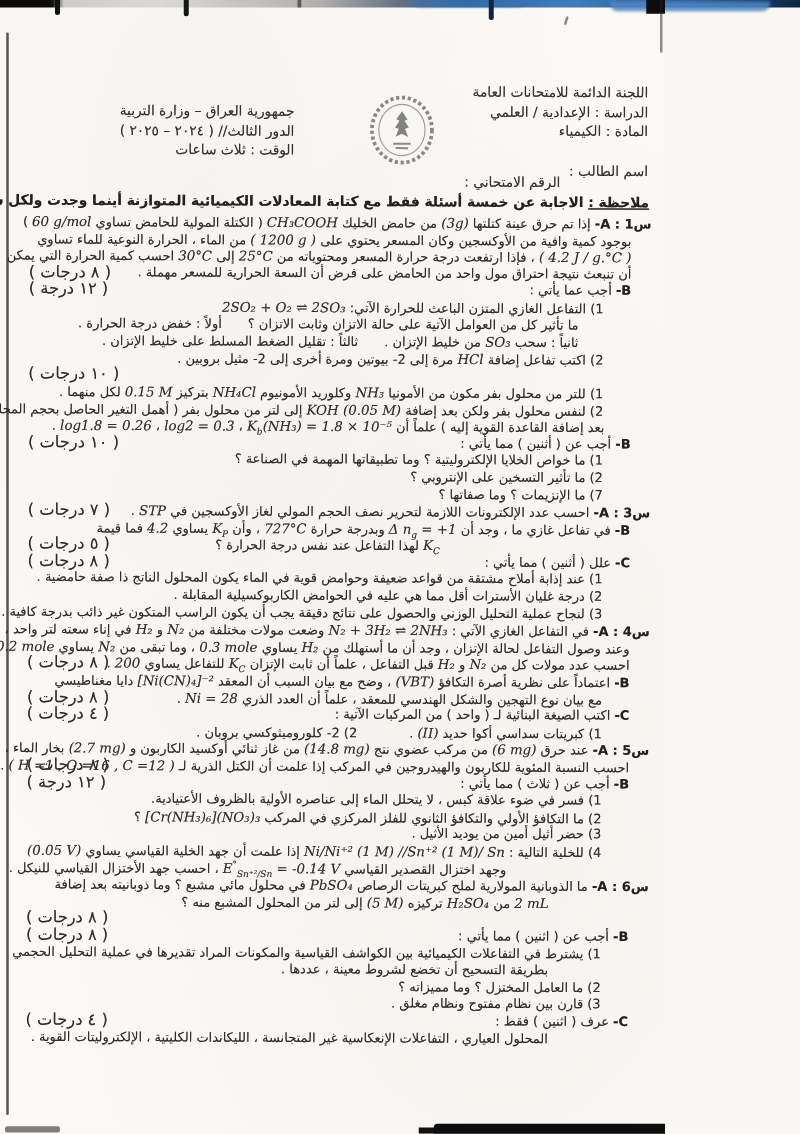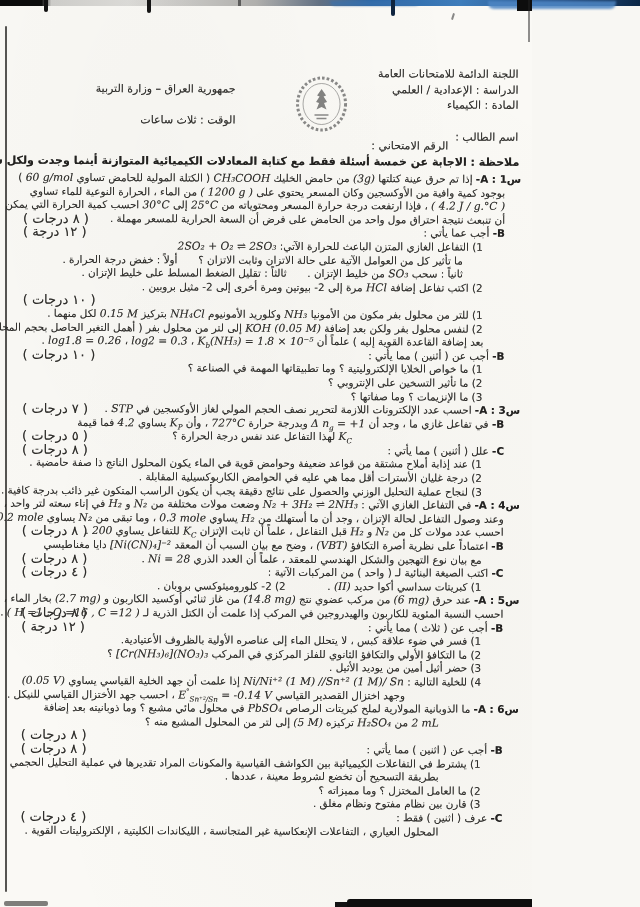--- a/index.html
+++ b/index.html
@@ -23,21 +23,21 @@
   .hr1{top:66px;right:13px}
   .hr2{top:82px;right:13px}
   .hr3{top:97px;right:13px}
   .hr4{top:129px;right:13px}
   .hl{left:26px;width:210px;text-align:right}
   .hl1{top:82px}
   .hl2{top:98px}
   .hl3{top:113px}
   .hexam{top:138px;left:372px}
   .note{position:absolute;top:155px;right:12px;direction:rtl;white-space:nowrap;font-size:11px;font-weight:bold;color:#232220;text-shadow:0 0 .5px rgba(40,40,40,.6)}
-  .note .nlabel{}
+  .note .nlabel{text-decoration:underline}
   .seal{position:absolute;left:295px;top:75px;opacity:.85}
 
   
   .questions{position:absolute;top:172px;right:10px;left:6px;direction:rtl}
   .line{position:relative;height:13.6px;line-height:13.6px;direction:rtl;text-align:right;font-size:10.4px;color:#2f2e2b;text-shadow:0 0 .5px rgba(60,60,60,.5);overflow:visible}
   .line .txt{white-space:nowrap}
   .line b{font-weight:bold;color:#222120}
   .marks{position:absolute;left:18px;top:0;font-size:13px;white-space:nowrap;direction:rtl}
   .i0{padding-left:0}
   .i1 .txt{margin-right:16px;display:inline-block}
@@ -77,20 +77,21 @@
 <div class="page">
 
   <div class="content">
 
     <div class="hline hr1">اللجنة الدائمة للامتحانات العامة</div>
     <div class="hline hr2">الدراسة : الإعدادية / العلمي</div>
     <div class="hline hr3">المادة : الكيمياء</div>
     <div class="hline hr4">اسم الطالب :</div>
 
     <div class="hline hl hl1">جمهورية العراق – وزارة التربية</div>
+    <div class="hline hl hl2">الدور الثالث// ( ٢٠٢٤ – ٢٠٢٥ )</div>
     <div class="hline hl hl3">الوقت : ثلاث ساعات</div>
 
     <div class="hline hexam">الرقم الامتحاني :</div>
 
     <div class="seal">
       <svg width="54" height="58" viewBox="0 0 54 58">
         <ellipse cx="27" cy="29" rx="24" ry="26" fill="none" stroke="#4a4a4a" stroke-width="3" stroke-dasharray="2.6 2.1" opacity=".75"></ellipse>
         <ellipse cx="27" cy="29" rx="18.5" ry="20.5" fill="none" stroke="#555" stroke-width=".9" opacity=".65"></ellipse>
         <path d="M27 14 l4.5 6.5 -2.5 1 3.5 5.5 -3 1 2.5 6.5 -5 -2.5 -5 2.5 2.5 -6.5 -3 -1 3.5 -5.5 -2.5 -1 z" fill="#4b4b4b" opacity=".8"></path>
         <path d="M20 40 h14 M22 43.5 h10" stroke="#4b4b4b" stroke-width="1.6" opacity=".75"></path>
@@ -112,21 +113,21 @@
         <div class="line i3"><span class="txt">ما تأثير كل من العوامل الآتية على حالة الاتزان وثابت الاتزان ؟  أولاً : خفض درجة الحرارة .</span></div>
         <div class="line i3"><span class="txt">ثانياً : سحب <f>SO₃</f> من خليط الإتزان .  ثالثاً : تقليل الضغط المسلط على خليط الإتزان .</span></div>
         <div class="line i2"><span class="txt">2) اكتب تفاعل إضافة <f>HCl</f> مرة إلى 2- بيوتين ومرة أخرى إلى 2- مثيل بروبين .</span></div>
         <div class="line i0"><span class="marks">( ١٠ درجات )</span></div>
         <div class="line i2"><span class="txt">1) للتر من محلول بفر مكون من الأمونيا <f>NH₃</f> وكلوريد الأمونيوم <f>NH₄Cl</f> بتركيز <f>0.15 M</f> لكل منهما .</span></div>
         <div class="line i2"><span class="txt">2) لنفس محلول بفر ولكن بعد إضافة <f>KOH (0.05 M)</f> إلى لتر من محلول بفر ( أهمل التغير الحاصل بحجم المحلول</span></div>
         <div class="line ctr"><span class="txt">بعد إضافة القاعدة القوية إليه ) علماً أن <f>K<sub>b</sub>(NH₃) = 1.8 × 10⁻⁵</f> ، <f>log2 = 0.3</f> ، <f>log1.8 = 0.26</f> .</span></div>
         <div class="line i1"><span class="txt"><b>B-</b> أجب عن ( أثنين ) مما يأتي :</span><span class="marks">( ١٠ درجات )</span></div>
         <div class="line i2"><span class="txt">1) ما خواص الخلايا الإلكتروليتية ؟ وما تطبيقاتها المهمة في الصناعة ؟</span></div>
         <div class="line i2"><span class="txt">2) ما تأثير التسخين على الإنتروبي ؟</span></div>
-        <div class="line i2"><span class="txt">3) ما الإنزيمات ؟ وما صفاتها ؟</span></div>
+        <div class="line i2"><span class="txt">7) ما الإنزيمات ؟ وما صفاتها ؟</span></div>
         <div class="line i0"><span class="txt"><b>س3 : A-</b> احسب عدد الإلكترونات اللازمة لتحرير نصف الحجم المولي لغاز الأوكسجين في <f>STP</f> .</span><span class="marks">( ٧ درجات )</span></div>
         <div class="line i1"><span class="txt"><b>B-</b> في تفاعل غازي ما ، وجد أن <f>Δ n<sub>g</sub> = +1</f> وبدرجة حرارة <f>727°C</f> ، وأن <f>K<sub>P</sub></f> يساوي <f>4.2</f> فما قيمة</span></div>
         <div class="line ctr"><span class="txt"><f>K<sub>C</sub></f> لهذا التفاعل عند نفس درجة الحرارة ؟</span><span class="marks">( ٥ درجات )</span></div>
         <div class="line i1"><span class="txt"><b>C-</b> علل ( أثنين ) مما يأتي :</span><span class="marks">( ٨ درجات )</span></div>
         <div class="line i2"><span class="txt">1) عند إذابة أملاح مشتقة من قواعد ضعيفة وحوامض قوية في الماء يكون المحلول الناتج ذا صفة حامضية .</span></div>
         <div class="line i2"><span class="txt">2) درجة غليان الأسترات أقل مما هي عليه في الحوامض الكاربوكسيلية المقابلة .</span></div>
         <div class="line i2"><span class="txt">3) لنجاح عملية التحليل الوزني والحصول على نتائج دقيقة يجب أن يكون الراسب المتكون غير ذائب بدرجة كافية .</span></div>
         <div class="line i0"><span class="txt"><b>س4 : A-</b> في التفاعل الغازي الآتي : <f>N₂ + 3H₂ ⇌ 2NH₃</f> وضعت مولات مختلفة من <f>N₂</f> و <f>H₂</f> في إناء سعته لتر واحد ،</span></div>
         <div class="line i1"><span class="txt">وعند وصول التفاعل لحالة الإتزان ، وجد أن ما أستهلك من <f>H₂</f> يساوي <f>0.3 mole</f> ، وما تبقى من <f>N₂</f> يساوي <f>0.2 mole</f> ،</span></div>
         <div class="line i1"><span class="txt">احسب عدد مولات كل من <f>N₂</f> و <f>H₂</f> قبل التفاعل ، علماً أن ثابت الإتزان <f>K<sub>C</sub></f> للتفاعل يساوي <f>200</f> .</span><span class="marks">( ٨ درجات )</span></div>

